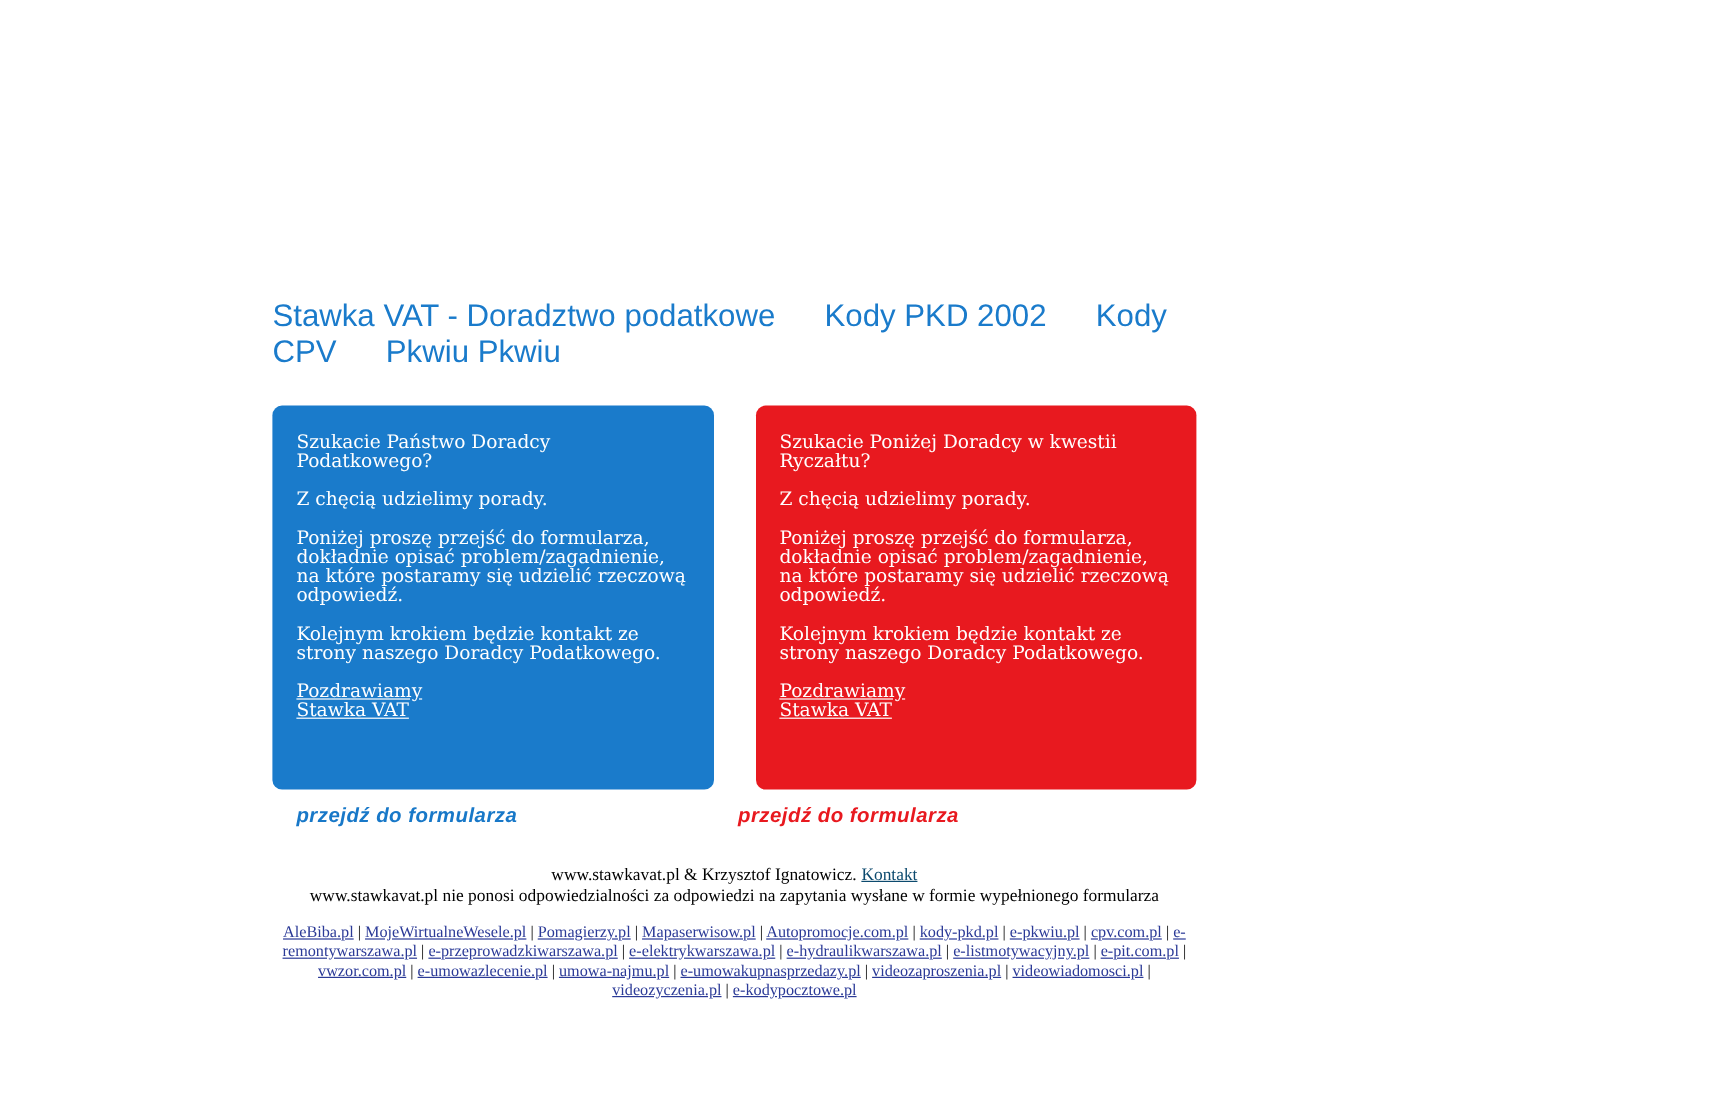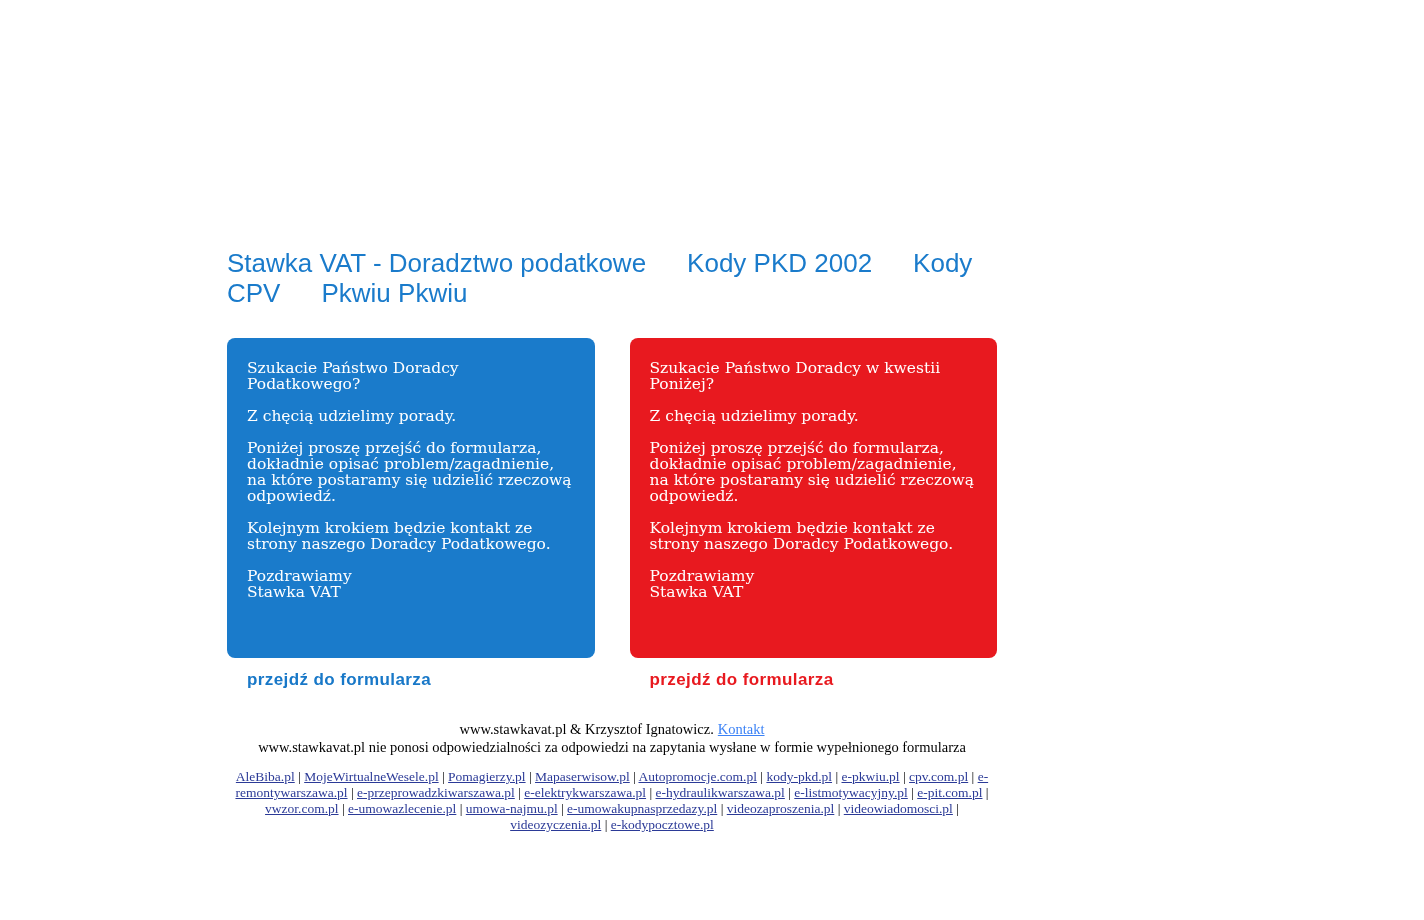--- a/index.html
+++ b/index.html
@@ -45,27 +45,27 @@
     border-radius: 8px;
     padding: 22px 20px 20px 20px;
     color: #ffffff;
     font-family: "DejaVu Serif", serif;
     font-size: 15.5px;
     line-height: 16px;
   }
   .card-blue { background: #1a7bcb; }
   .card-red  { background: #e8191f; }
   .card p { margin: 0 0 16px 0; }
-  .card p:last-child { margin-bottom: 0; }
+  .card p:last-child { margin-bottom: 0; text-decoration: underline; }
 
   
   .cta-row {
     display: flex;
-    gap: 35px;
     margin-top: 12px;
+    font-style: italic;
   }
   .cta-cell {
     width: 368px;
     padding-left: 20px;
   }
   .cta-link {
     font-weight: bold;
     font-size: 17px;
     letter-spacing: 0.4px;
     text-decoration: none;
@@ -76,21 +76,21 @@
   
   .footer {
     margin-top: 30px;
     text-align: center;
     font-family: "Liberation Serif", serif;
     font-size: 14.5px;
     line-height: 18px;
     color: #000000;
   }
   .kontakt-link {
-    color: #3b82f6;
+    color: #0c4a6e;
     text-decoration: underline;
     margin-left: 4px;
   }
 
   .site-links {
     margin-top: 13px;
     text-align: center;
     font-family: "Liberation Serif", serif;
     font-size: 13.5px;
     line-height: 16px;
@@ -116,21 +116,21 @@
         <div class="card-body">
             <p>Szukacie Państwo Doradcy Podatkowego?</p>
             <p>Z chęcią udzielimy porady.</p>
             <p>Poniżej proszę przejść do formularza, dokładnie opisać problem/zagadnienie, na które postaramy się udzielić rzeczową odpowiedź.</p>
             <p>Kolejnym krokiem będzie kontakt ze strony naszego Doradcy Podatkowego.</p>
             <p>Pozdrawiamy<br>Stawka VAT</p>
           </div>
       </div>
       <div class="card card-red">
         <div class="card-body">
-            <p>Szukacie Państwo Doradcy w kwestii Poniżej?</p>
+            <p>Szukacie Poniżej Doradcy w kwestii Ryczałtu?</p>
             <p>Z chęcią udzielimy porady.</p>
             <p>Poniżej proszę przejść do formularza, dokładnie opisać problem/zagadnienie, na które postaramy się udzielić rzeczową odpowiedź.</p>
             <p>Kolejnym krokiem będzie kontakt ze strony naszego Doradcy Podatkowego.</p>
             <p>Pozdrawiamy<br>Stawka VAT</p>
           </div>
       </div>
     </div>
 
     <div class="cta-row">
       <div class="cta-cell">

